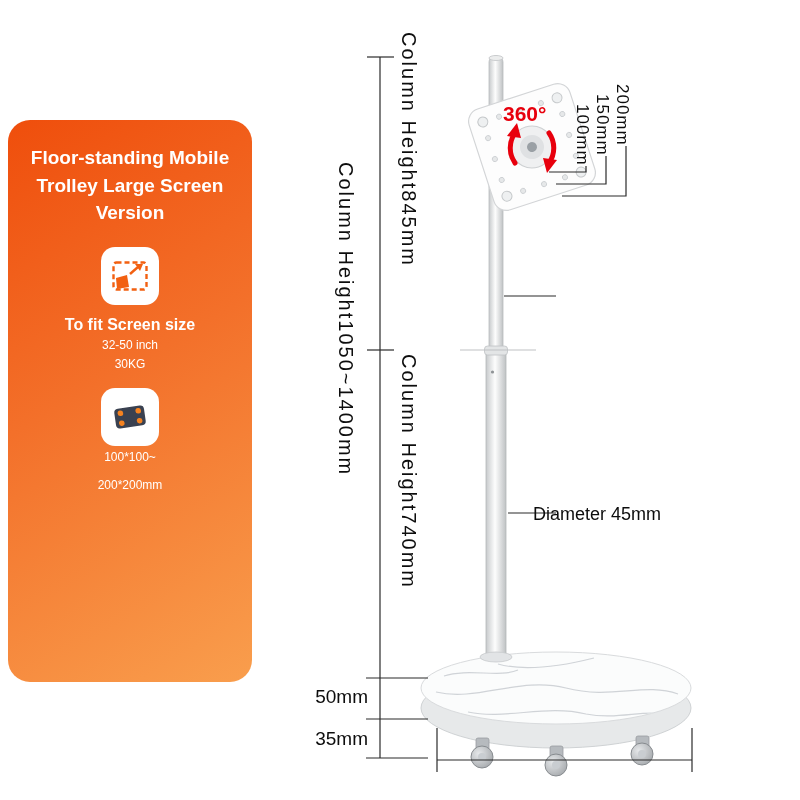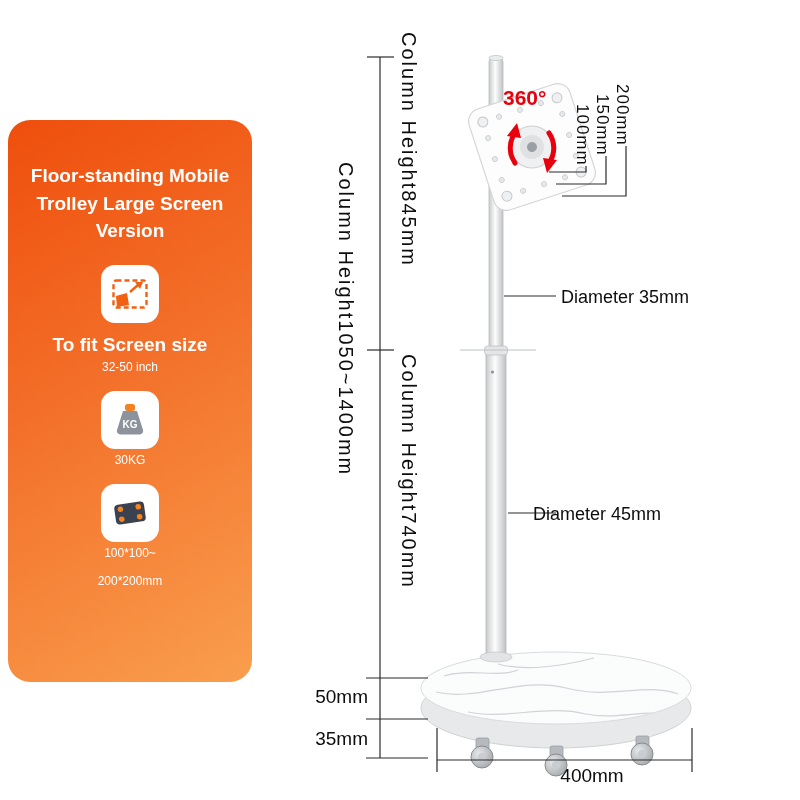--- a/index.html
+++ b/index.html
@@ -10,26 +10,26 @@
          color:#0d0d0d;white-space:nowrap;}
   .vtext.small{font-size:17px;letter-spacing:1px;}
   .dim{position:absolute;font-size:18px;color:#0d0d0d;white-space:nowrap;}
   .dim.lg{font-size:19px;}
   .dim.right{text-align:right;}
   .dim.center{text-align:center;}
   .rot{position:absolute;color:#e8000d;font-weight:700;font-size:21px;}
   .panel{position:absolute;left:8px;top:120px;width:244px;height:562px;border-radius:22px;
          background:linear-gradient(150deg,#ef4e0c 0%,#f3702a 45%,#f99e4d 100%);
          color:#fff;display:flex;flex-direction:column;align-items:center;text-align:center;
-         box-sizing:border-box;padding-top:42px;}
+         box-sizing:border-box;padding-top:24px;}
   .panel-title{font-size:19px;font-weight:700;line-height:1.45;width:205px;}
   .tile{width:58px;height:58px;background:#ffffff;border-radius:14px;
         display:flex;align-items:center;justify-content:center;flex:0 0 auto;}
   .t1{margin-top:20px;}.t2{margin-top:16px;}.t3{margin-top:16px;}
-  .ph{font-size:19px;font-weight:700;margin-top:11px;}
+  .ph{font-size:16px;font-weight:700;margin-top:11px;}
   .pd{font-size:12px;font-weight:500;margin-top:3px;line-height:1.35;}
   .pd2{margin-top:12px;}
 </style>
 </head>
 <body>
 
 <div class="stage">
 
   <svg class="stand-svg" viewBox="0 0 800 800" aria-hidden="true">
     <defs>
@@ -132,48 +132,39 @@
       <path d="M437,760 H692"></path>
     </g>
   </svg>
 
   <div class="vtext" style="left:334px;top:162px;">Column Height1050~1400mm</div>
   <div class="vtext" style="left:397px;top:32px;">Column Height845mm</div>
   <div class="vtext" style="left:397px;top:354px;">Column Height740mm</div>
   <div class="vtext small" style="left:612px;top:84px;">200mm</div>
   <div class="vtext small" style="left:592px;top:94px;">150mm</div>
   <div class="vtext small" style="left:572px;top:104px;">100mm</div>
-  <div class="rot" style="left:503px;top:86px;">360°</div>
-  <div class="dim" style="left:561px;top:287px;">Diameter 35mm</div>
+  <div class="rot" style="left:503px;top:102px;">360°</div>
   <div class="dim" style="left:533px;top:504px;">Diameter 45mm</div>
   <div class="dim lg right" style="left:296px;top:686px;width:72px;">50mm</div>
   <div class="dim lg right" style="left:296px;top:728px;width:72px;">35mm</div>
-  <div class="dim lg center" style="left:527px;top:765px;width:130px;">400mm</div>
 
   <aside class="panel">
     <div class="panel-title">Floor-standing Mobile Trolley Large Screen Version</div>
 
     <div class="tile t1">
       <svg width="36" height="32" viewBox="0 0 36 32" aria-hidden="true">
         <rect x="1.5" y="2.5" width="33" height="27" rx="3" fill="none" stroke="#f26011" stroke-width="2.4" stroke-dasharray="5 3"></rect>
         <path d="M4,18 L15,15 L17,27 L5,29 Z" fill="#f26011"></path>
         <line x1="18" y1="14" x2="26" y2="7" stroke="#f26011" stroke-width="2.4"></line>
         <polygon points="23,4 31,4 28,11" fill="#f26011"></polygon>
       </svg>
     </div>
     <div class="ph">To fit Screen size</div>
     <div class="pd">32-50 inch</div>
 
-    <div class="tile t2">
-      <svg width="36" height="36" viewBox="0 0 36 36" aria-hidden="true">
-        <rect x="13" y="2" width="10" height="7" rx="2.5" fill="#f58220"></rect>
-        <path d="M11,9 h14 l6,19 a3.5,3.5 0 0 1 -3.4,4.5 H8.4 A3.5,3.5 0 0 1 5,28 Z" fill="#8d939c"></path>
-        <text x="18" y="26" text-anchor="middle" font-size="10" font-weight="bold" fill="#ffffff" font-family="Liberation Sans, DejaVu Sans, sans-serif">KG</text>
-      </svg>
-    </div>
     <div class="pd">30KG</div>
 
     <div class="tile t3">
       <svg width="40" height="32" viewBox="0 0 40 32" aria-hidden="true">
         <g transform="rotate(-8 20 16)">
           <rect x="5" y="6" width="30" height="20" rx="4" fill="#3a4150"></rect>
           <circle cx="11" cy="11" r="2.8" fill="#f58220"></circle>
           <circle cx="29" cy="11" r="2.8" fill="#f58220"></circle>
           <circle cx="11" cy="21" r="2.8" fill="#f58220"></circle>
           <circle cx="29" cy="21" r="2.8" fill="#f58220"></circle>

